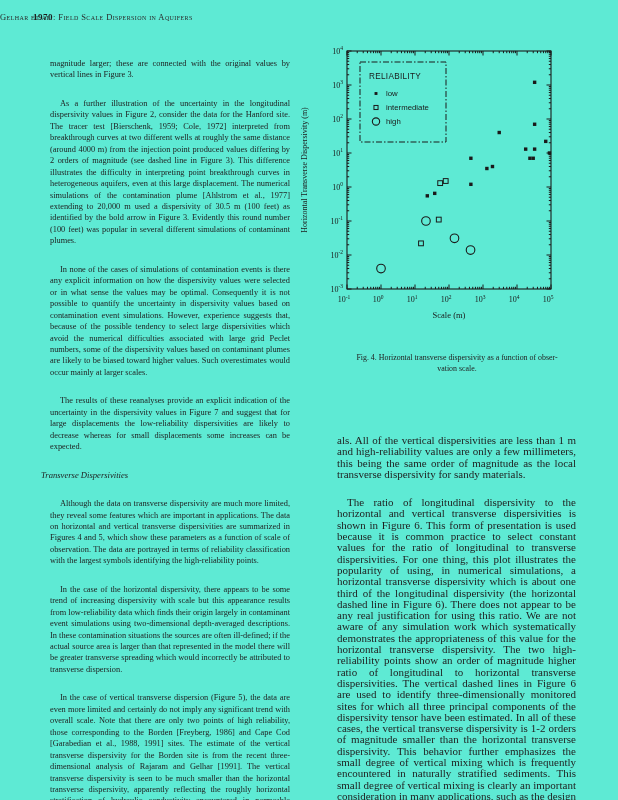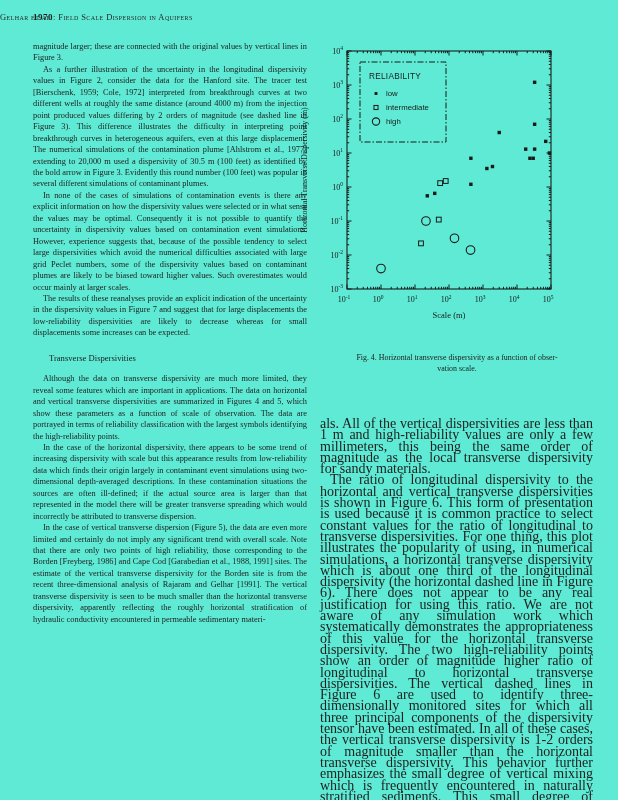--- a/index.html
+++ b/index.html
@@ -4,24 +4,24 @@
 <style>
   html,body{margin:0;padding:0;background:#e8e8e8;}
   #page{position:relative;width:618px;height:800px;background:#5eead4;overflow:hidden;
         font-family:"Liberation Serif", serif;color:#1c1c1c;}
   .hdr-num{position:absolute;left:33px;top:12px;font-size:9px;font-weight:bold;letter-spacing:.5px;}
   .hdr-title{position:absolute;left:0;top:12px;width:618px;text-align:left;font-size:8.5px;
              font-variant:small-caps;letter-spacing:.4px;color:#2a2a2a;}
   .col{position:absolute;width:274px;font-size:8.35px;line-height:11.45px;text-align:justify;
        color:#1e1e1e;}
   #left-col{left:33px;top:41px;height:756px;}
-  #right-col-text{left:320px;top:418px;width:273px;height:382px;font-size:14px;line-height:11.3px;}
-  .para{margin:0;text-indent:10px;}
+  #right-col-text{left:320px;top:418px;width:273px;height:382px;font-size:11px;line-height:11.3px;}
+  .para{margin:17px;text-indent:10px;}
   .para.cont{text-indent:0;}
-  .sec-head{margin:14px 0 9px 16px;font-size:8.6px;text-indent:0;}
+  .sec-head{margin:14px 0 9px 8px;font-style:italic;font-size:8.6px;text-indent:0;}
   #figure4{position:absolute;left:296px;top:34px;width:316px;}
   #figure4 svg{display:block;}
   .fig-caption{position:absolute;left:316px;top:353px;width:282px;text-align:center;
                font-size:7.9px;line-height:10.5px;white-space:pre-line;color:#222;}
 </style>
 </head>
 <body>
 
 <div id="page">
 

